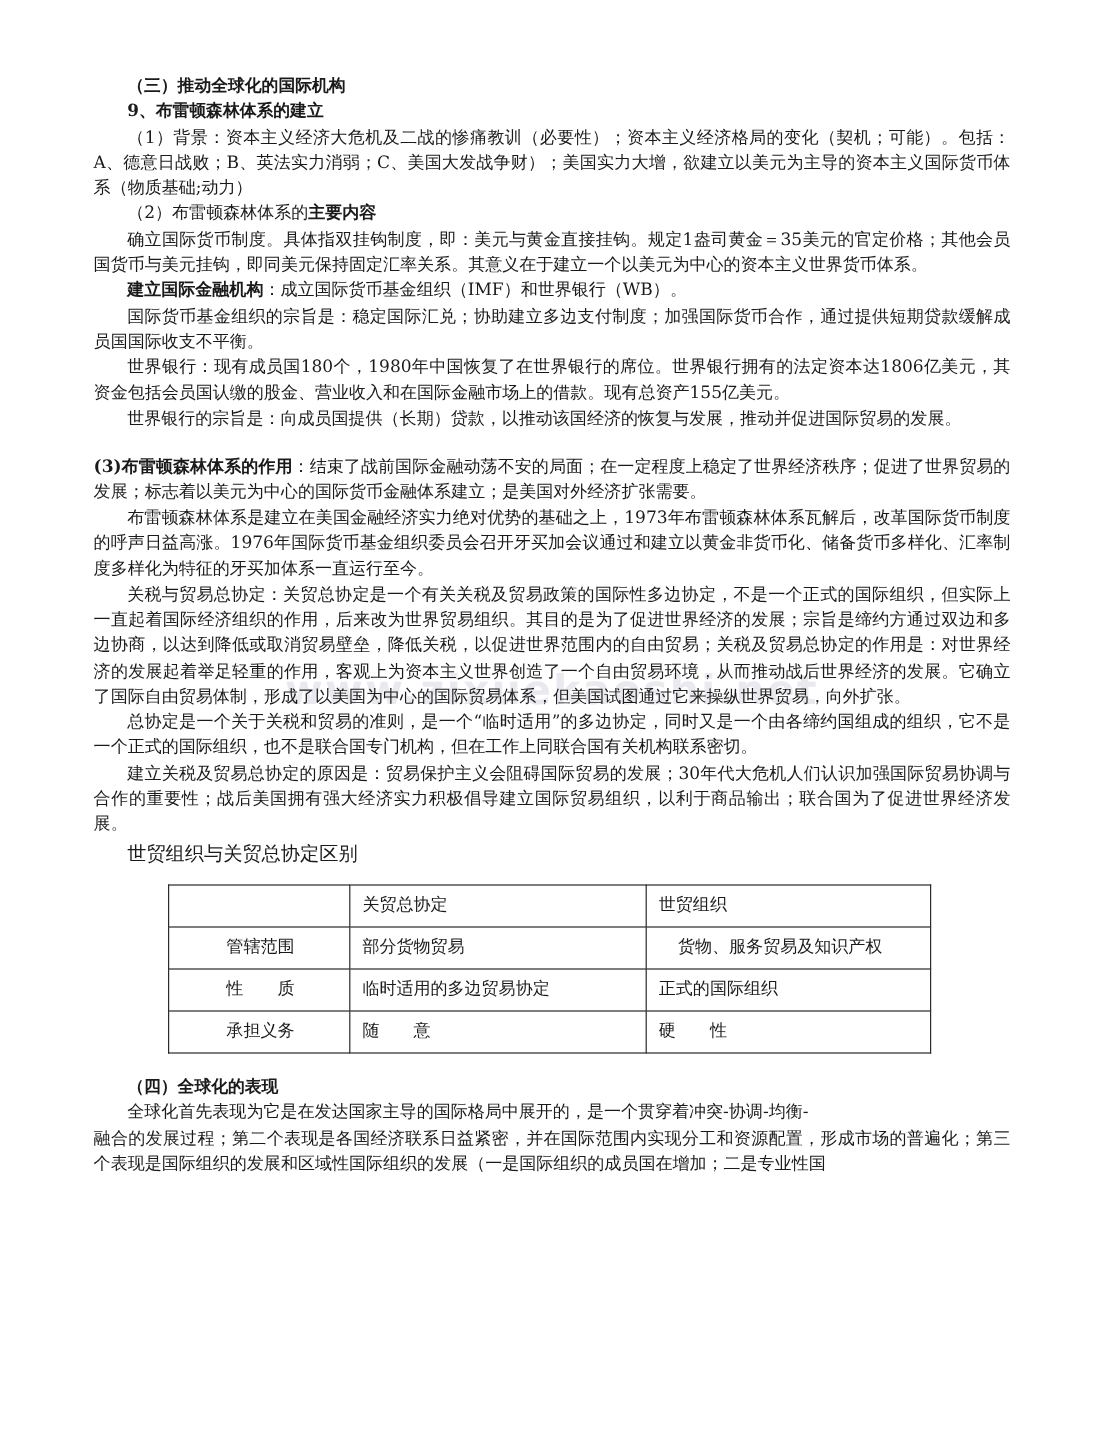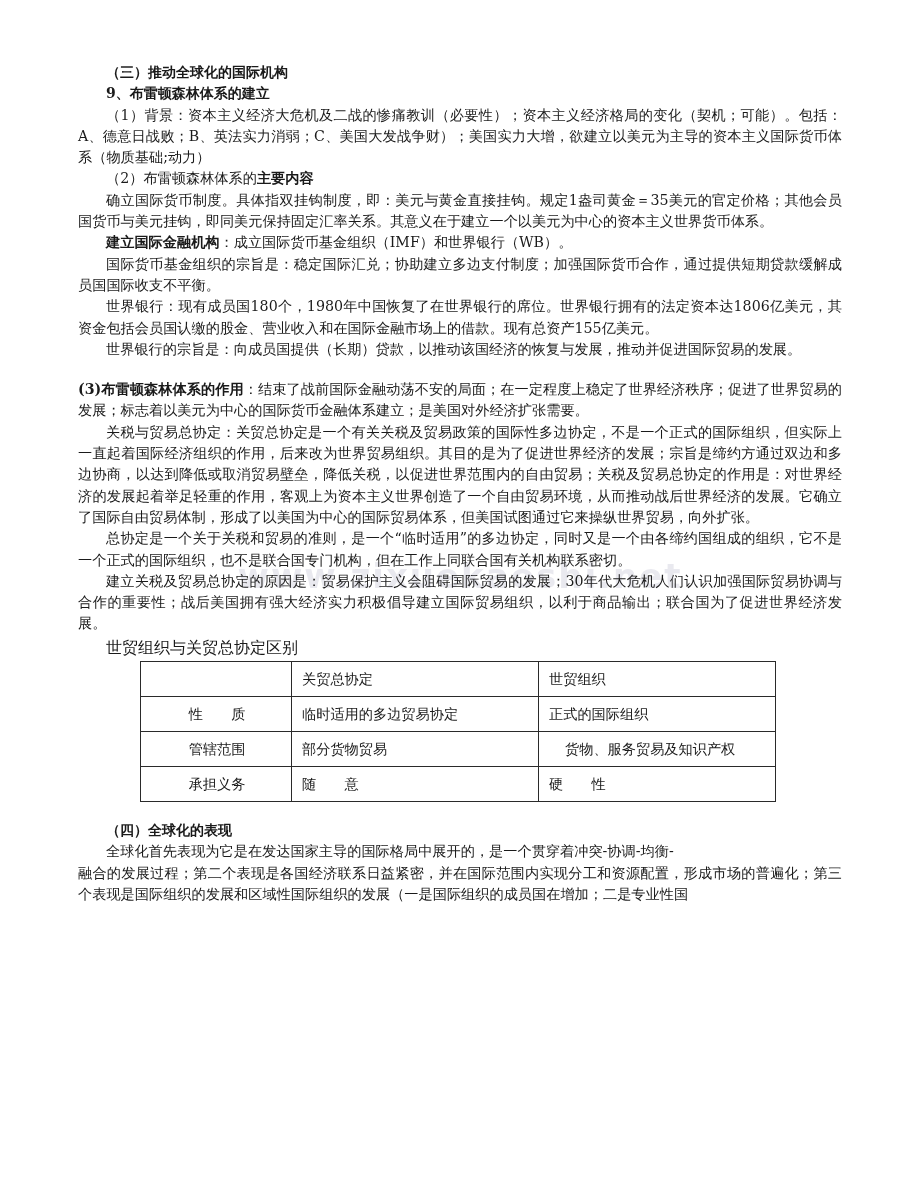--- a/index.html
+++ b/index.html
@@ -75,21 +75,21 @@
   }
   .tbl-caption {
     font-size: 16px;
     line-height: 21.3px;
     padding-left: 28px;
     margin: 0;
   }
   table.cmp {
     border-collapse: collapse;
     margin-left: 62px;
-    margin-top: 3px;
+    margin-top: 15px;
     width: 578px;
     table-layout: fixed;
   }
   table.cmp td {
     border: 1px solid #2a2a2a;
     font-size: 14.2px;
     line-height: 21px;
     padding: 6px 8px 6px 10px;
     vertical-align: middle;
     height: 22px;
@@ -123,45 +123,46 @@
 
 
     <p class="para indent1">国际货币基金组织的宗旨是：稳定国际汇兑；协助建立多边支付制度；加强国际货币合作，通过提供短期贷款缓解成员国国际收支不平衡。</p>
 
     <p class="para indent1">世界银行：现有成员国180个，1980年中国恢复了在世界银行的席位。世界银行拥有的法定资本达1806亿美元，其资金包括会员国认缴的股金、营业收入和在国际金融市场上的借款。现有总资产155亿美元。</p>
 
     <p class="para indent1">世界银行的宗旨是：向成员国提供（长期）贷款，以推动该国经济的恢复与发展，推动并促进国际贸易的发展。</p>
 
     <p class="para" style="margin-top:19px;"><span class="b">(3)布雷顿森林体系的作用</span><span>：结束了战前国际金融动荡不安的局面；在一定程度上稳定了世界经济秩序；促进了世界贸易的发展；标志着以美元为中心的国际货币金融体系建立；是美国对外经济扩张需要。</span></p>
 
+    <p class="para indent1">布雷顿森林体系是建立在美国金融经济实力绝对优势的基础之上，1973年布雷顿森林体系瓦解后，改革国际货币制度的呼声日益高涨。1976年国际货币基金组织委员会召开牙买加会议通过和建立以黄金非货币化、储备货币多样化、汇率制度多样化为特征的牙买加体系一直运行至今。</p>
 
     <p class="para indent1">关税与贸易总协定：关贸总协定是一个有关关税及贸易政策的国际性多边协定，不是一个正式的国际组织，但实际上一直起着国际经济组织的作用，后来改为世界贸易组织。其目的是为了促进世界经济的发展；宗旨是缔约方通过双边和多边协商，以达到降低或取消贸易壁垒，降低关税，以促进世界范围内的自由贸易；关税及贸易总协定的作用是：对世界经济的发展起着举足轻重的作用，客观上为资本主义世界创造了一个自由贸易环境，从而推动战后世界经济的发展。它确立了国际自由贸易体制，形成了以美国为中心的国际贸易体系，但美国试图通过它来操纵世界贸易，向外扩张。</p>
 
     <p class="para indent1">总协定是一个关于关税和贸易的准则，是一个“临时适用”的多边协定，同时又是一个由各缔约国组成的组织，它不是一个正式的国际组织，也不是联合国专门机构，但在工作上同联合国有关机构联系密切。</p>
 
     <p class="para indent1">建立关税及贸易总协定的原因是：贸易保护主义会阻碍国际贸易的发展；30年代大危机人们认识加强国际贸易协调与合作的重要性；战后美国拥有强大经济实力积极倡导建立国际贸易组织，以利于商品输出；联合国为了促进世界经济发展。</p>
 
     <div id="tbl-wrap">
       <p class="tbl-caption">世贸组织与关贸总协定区别</p>
       <table class="cmp">
         <tbody>
           <tr>
             <td class="c0"></td>
             <td class="c1">关贸总协定</td>
             <td class="c2">世贸组织</td>
           </tr>
           <tr>
+            <td class="c0 tall" style="vertical-align:middle;">管辖范围</td>
+            <td class="c1 tall" style="vertical-align:middle;">部分货物贸易</td>
+            <td class="c2 tall" style="padding-left:10px;text-indent:16px;">货物、服务贸易及知识产权</td>
+          </tr>
+          <tr>
             <td class="c0">性　　质</td>
             <td class="c1">临时适用的多边贸易协定</td>
             <td class="c2">正式的国际组织</td>
-          </tr>
-          <tr>
-            <td class="c0 tall" style="vertical-align:middle;">管辖范围</td>
-            <td class="c1 tall" style="vertical-align:middle;">部分货物贸易</td>
-            <td class="c2 tall" style="padding-left:10px;text-indent:16px;">货物、服务贸易及知识产权</td>
           </tr>
           <tr>
             <td class="c0">承担义务</td>
             <td class="c1">随　　意</td>
             <td class="c2">硬　　性</td>
           </tr>
         </tbody>
       </table>
     </div>
 

